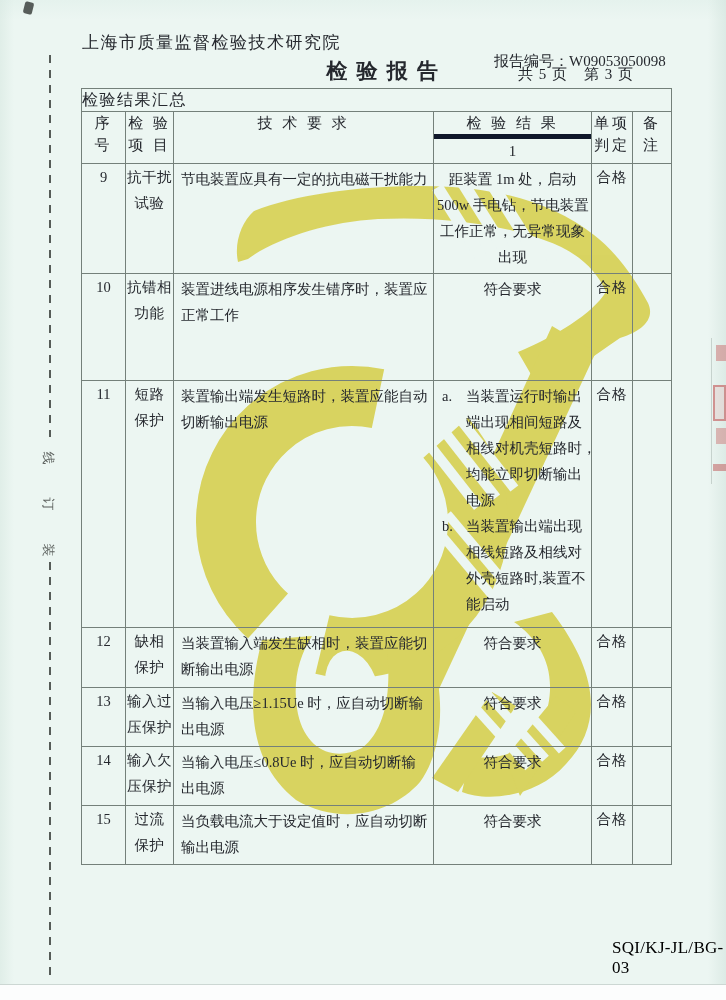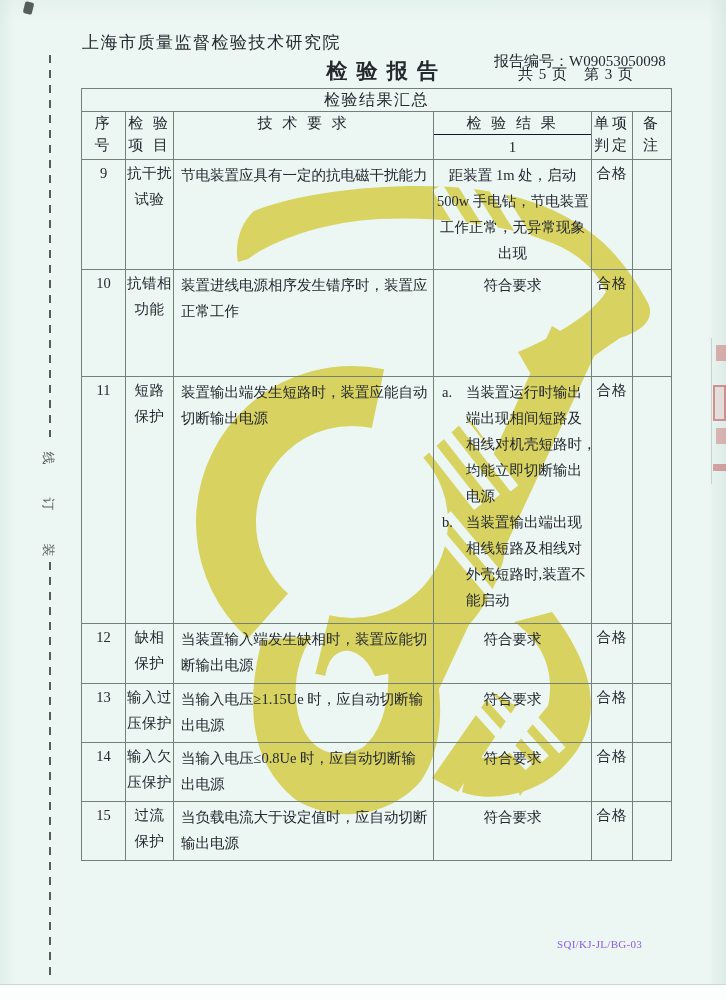--- a/index.html
+++ b/index.html
@@ -12,43 +12,43 @@
       #ecf6f2;
     font-family:"Liberation Serif","DejaVu Serif",serif;
     color:#25282e;
   }
   .abs{position:absolute;}
   
   .org{left:82px;top:33px;font-size:17px;letter-spacing:1.5px;line-height:20px;}
   .report-no{left:494px;top:52px;font-size:15px;}
   .doc-title{left:308px;top:57px;width:150px;text-align:center;font-size:21px;font-weight:bold;letter-spacing:2px;}
   .page-info{left:518px;top:65px;font-size:15px;letter-spacing:1px;}
-  .footer-code{left:557px;top:938px;font-size:11px;color:#8b5cf6;letter-spacing:.3px;}
+  .footer-code{left:612px;top:938px;font-size:17px;color:#000000;letter-spacing:.3px;}
   
   .bind-seg{left:49px;width:2px;background:repeating-linear-gradient(to bottom,#565c58 0 8px,transparent 8px 15px);}
   .bind-char{left:40px;width:16px;font-size:13px;color:#5c615e;transform:rotate(90deg);text-align:center;}
   
   .speck{left:24px;top:2px;width:9px;height:12px;background:#3d423f;border-radius:2px;transform:rotate(14deg);opacity:.85;}
   .bottom-strip{left:0;top:984px;width:726px;height:16px;background:#fcfdfd;border-top:1px solid #ccd7d3;}
   .stamp{filter:blur(.6px);}
   .stamp-a{left:716px;top:345px;width:10px;height:16px;background:rgba(201,108,108,.5);}
   .stamp-b{left:713px;top:385px;width:13px;height:36px;border:2px solid rgba(190,82,82,.55);background:rgba(232,172,172,.25);box-sizing:border-box;}
   .stamp-c{left:716px;top:428px;width:10px;height:16px;background:rgba(201,108,108,.45);}
   .stamp-d{left:713px;top:464px;width:13px;height:7px;background:rgba(190,82,82,.5);}
   .fold-line{left:711px;top:338px;width:1px;height:146px;background:rgba(120,132,126,.3);}
   
   svg.wm{left:0;top:0;pointer-events:none;}
   
   table.report{border-collapse:collapse;table-layout:fixed;position:absolute;left:81px;top:88px;width:590px;z-index:2;}
   table.report td,table.report th{border:1px solid #74807a;padding:0;vertical-align:top;font-weight:normal;overflow:hidden;}
-  .title-row td{height:22px;text-align:center;font-size:16px;line-height:22px;letter-spacing:1.5px;}
+  .title-row td{height:22px;font-size:16px;line-height:22px;letter-spacing:1.5px;}
   tr.hdr{height:46px;}
   tr.hdr th div{line-height:21px;font-size:15px;letter-spacing:3px;text-align:center;white-space:nowrap;padding-top:1px;}
   th.c-res{vertical-align:top;}
-  .res-top{border-bottom:1px solid #0f172a;line-height:21px!important;}
+  .res-top{border-bottom:5px solid #0f172a;line-height:21px!important;}
   .res-sub{line-height:23px!important;letter-spacing:0!important;}
   td.cell{font-size:14.5px;line-height:26px;padding-top:2px;}
   td.cell div{white-space:nowrap;}
   .cell-no{text-align:center;}
   .cell-item{text-align:center;letter-spacing:.5px;}
   .cell-req{padding:2px 5px 4px 7px!important;text-align:left;}
   .cell-result{text-align:center;padding:2px 3px 0!important;}
   .cell-result.left{text-align:left;}
   .result-item{display:flex;white-space:normal!important;}
   .result-item .marker{width:24px;padding-left:5px;flex:none;}

